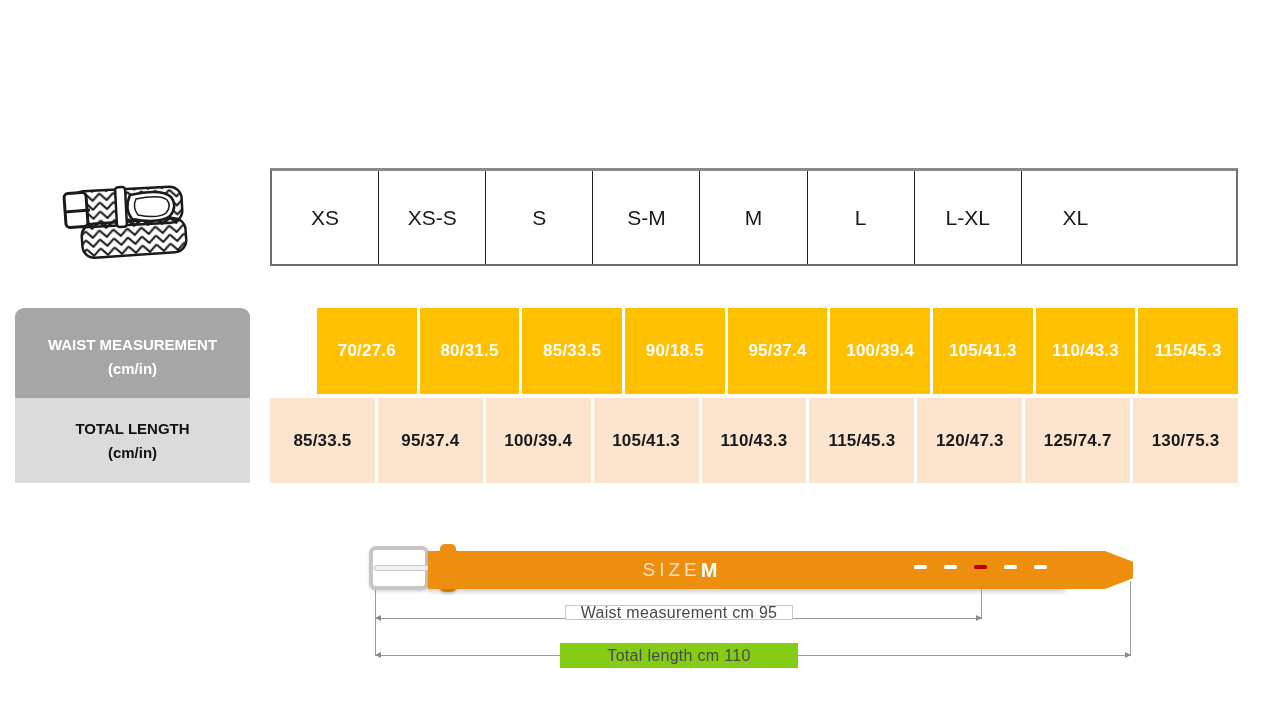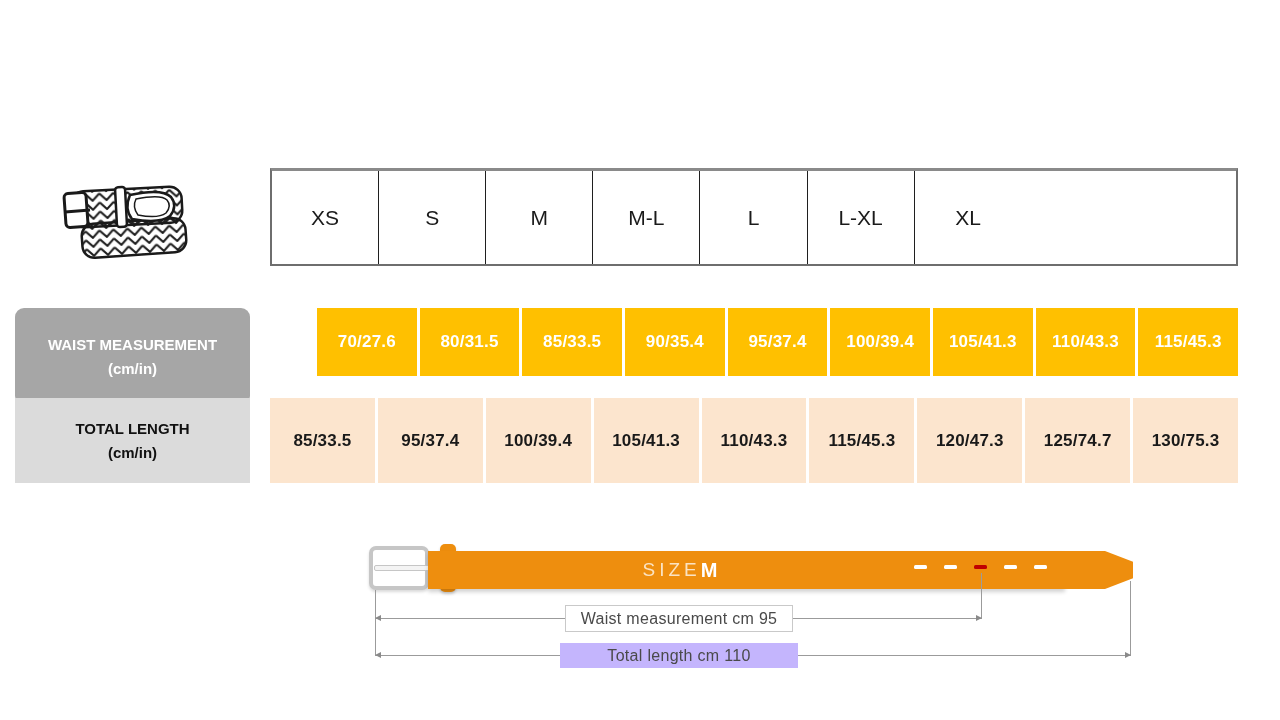--- a/index.html
+++ b/index.html
@@ -30,21 +30,21 @@
     font-weight:bold; font-size:15px; line-height:1.55; text-align:center;
   }
   .waist-label { top:280px; height:97px; background:var(--gray_label_bg); color:#ffffff;border-radius:9px; }
   .length-label { top:370px; height:85px; background:var(--light_label_bg); color:#111111; }
 
   
   .data-row {
     position:absolute; left:270px; width:968px;
     display:grid; grid-template-columns:repeat(9,1fr); gap:3px;
   }
-  .waist-row { top:280px; height:68px;padding-left:47px; }
+  .waist-row { top:280px; height:86px;padding-left:47px; }
   .length-row { top:370px; height:85px; }
   .data-cell {
     display:flex; align-items:center; justify-content:center;
     font-weight:bold; font-size:17px; letter-spacing:0.2px;
   }
   .waist-row .data-cell { background:var(--amber); color:#ffffff; }
   .length-row .data-cell { background:var(--peach); color:#1a1a1a; }
 
   
   .buckle {
@@ -93,28 +93,28 @@
   .hline-waist::before, .hline-total::before {
     content:""; position:absolute; left:0; top:-3px;
     border-right:6px solid #8a8a8a; border-top:3px solid transparent; border-bottom:3px solid transparent;
   }
   .hline-waist::after, .hline-total::after {
     content:""; position:absolute; right:0; top:-3px;
     border-left:6px solid #8a8a8a; border-top:3px solid transparent; border-bottom:3px solid transparent;
   }
 
   .waist-box {
-    position:absolute; left:565px; top:577px; width:228px; height:27px;
+    position:absolute; left:565px; top:577px; width:228px; height:15px;
     background:#ffffff; border:1px solid #c9c9c9;
     display:flex; align-items:center; justify-content:center;
     font-size:16px; color:var(--diagram_text); letter-spacing:0.3px;
   }
   .total-label {
     position:absolute; left:560px; top:615px; width:238px; height:25px;
-    background:#c4b5fd;
+    background:#84cc16;
     display:flex; align-items:center; justify-content:center;
     font-size:16px; color:var(--diagram_text); letter-spacing:0.3px;
   }
 </style>
 </head>
 <body>
 
 <div class="canvas">
 
   <svg class="belt-icon" viewBox="0 0 142 92" xmlns="http://www.w3.org/2000/svg">
@@ -133,38 +133,39 @@
     <line x1="7" y1="39" x2="32" y2="37" stroke="#1a1a1a" stroke-width="3"></line>
 
     <rect x="58" y="14" width="10" height="40" rx="3" fill="#ffffff" stroke="#1a1a1a" stroke-width="2.5" transform="rotate(-3 63 34)"></rect>
 
     <path d="M72,22 Q104,15 113,24 Q120,33 112,43 Q102,51 74,46 Q66,36 72,22 Z" fill="#ffffff" stroke="#1a1a1a" stroke-width="2.5"></path>
     <path d="M78,26 Q103,21 109,27 Q114,33 108,40 Q100,46 80,42 Q74,34 78,26 Z" fill="none" stroke="#1a1a1a" stroke-width="1.5"></path>
   </svg>
 
   <div class="size-header">
       <div class="size-cell">XS</div>
+      <div class="size-cell">XS-S</div>
       <div class="size-cell">S</div>
+      <div class="size-cell">S-M</div>
       <div class="size-cell">M</div>
-      <div class="size-cell">M-L</div>
       <div class="size-cell">L</div>
       <div class="size-cell">L-XL</div>
       <div class="size-cell">XL</div>
     </div>
 
   <div class="row-label waist-label">
     <span>WAIST MEASUREMENT</span>
     <span>(cm/in)</span>
   </div>
 
   <div class="data-row waist-row">
       <div class="data-cell">70/27.6</div>
       <div class="data-cell">80/31.5</div>
       <div class="data-cell">85/33.5</div>
-      <div class="data-cell">90/35.4</div>
+      <div class="data-cell">90/18.5</div>
       <div class="data-cell">95/37.4</div>
       <div class="data-cell">100/39.4</div>
       <div class="data-cell">105/41.3</div>
       <div class="data-cell">110/43.3</div>
       <div class="data-cell">115/45.3</div>
     </div>
 
   <div class="row-label length-label">
     <span>TOTAL LENGTH</span>
     <span>(cm/in)</span>

